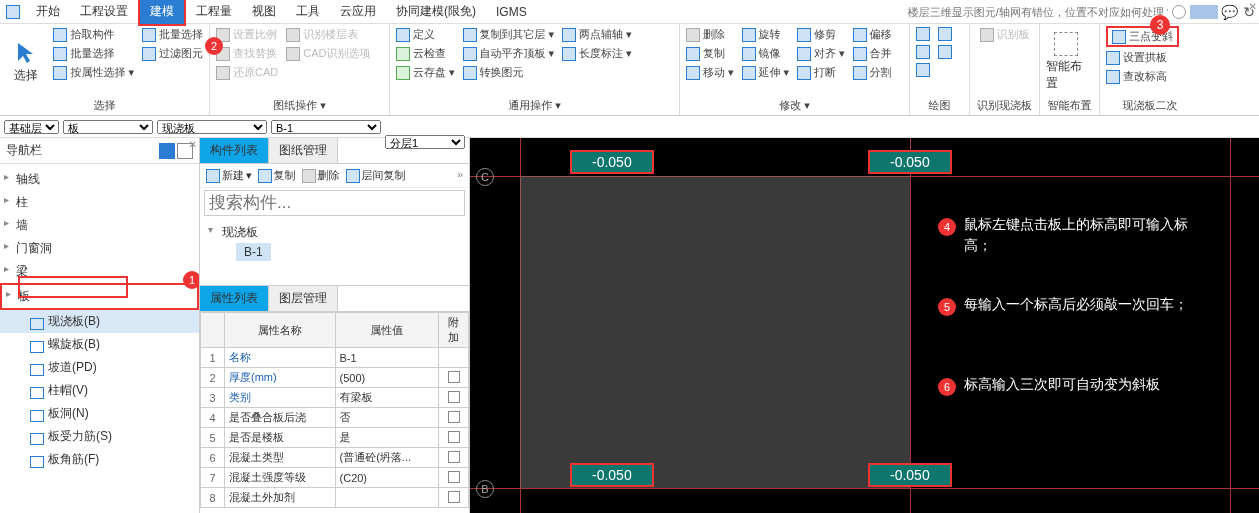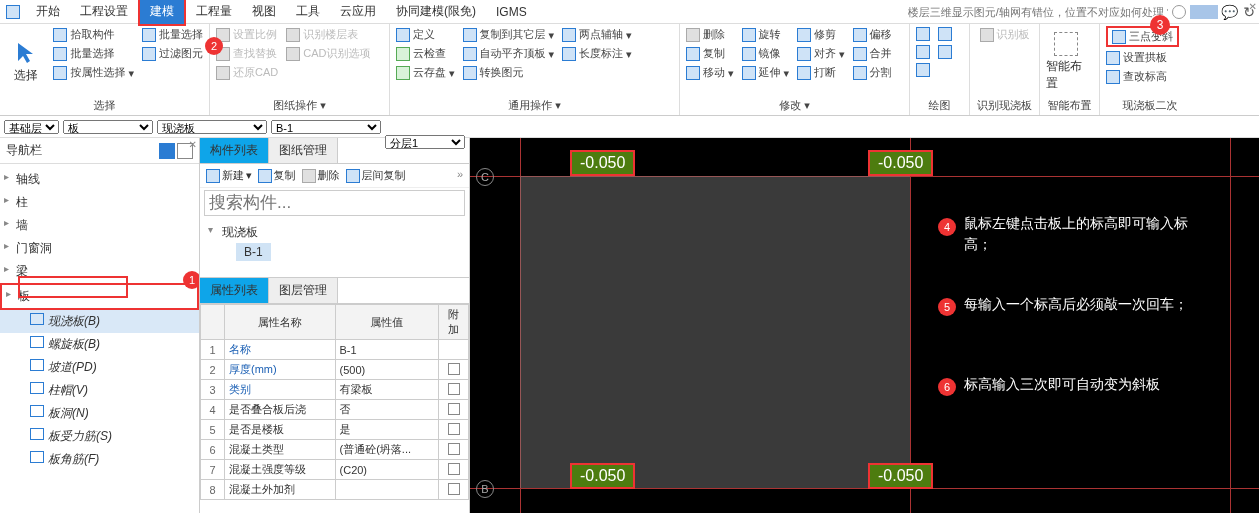--- a/index.html
+++ b/index.html
@@ -12,66 +12,66 @@
 .q-icon { width: 14px; height: 14px; border: 1px solid #999; border-radius: 50%; }
 .avatar { width: 28px; height: 14px; background: #a8c5e8; }
 .bubble { font-size: 14px; color: #555; }
 .ribbon { display: flex; height: 92px; border-bottom: 1px solid #ccc; }
 .rgroup { border-right: 1px solid #ddd; display: flex; flex-direction: column; padding: 2px 6px 0; }
 .rgroup-body { flex: 1; display: flex; gap: 8px; }
 .rgroup-label { text-align: center; font-size: 11px; color: #444; padding-bottom: 2px; }
 .big-btn { display: flex; flex-direction: column; align-items: center; justify-content: center; width: 40px; gap: 2px; }
 .big-btn .ic { width: 24px; height: 24px; background: #f2c94c; border: 1px solid #888; }
 .col { display: flex; flex-direction: column; gap: 2px; }
-.item { display: flex; align-items: flex-end; gap: 3px; white-space: nowrap; font-size: 11px; color: #444; padding: 1px 0; }
+.item { display: flex; align-items: center; gap: 3px; white-space: nowrap; font-size: 11px; color: #444; padding: 1px 0; }
 .item.dis { color: #bbb; }
 .sq { width: 14px; height: 14px; background: #e0e0e0; border: 1px solid #aaa; display: inline-block; }
 .sq.b { background: #cfe3f7; border-color: #2b7cd3; }
 .sq.g { background: #d9f2d9; border-color: #5a5; }
 .drop { display: flex; height: 22px; border-bottom: 1px solid #ddd; align-items: center; padding: 0 4px; gap: 4px; }
 .drop select { font-size: 11px; height: 14px; }
 .main { display: flex; height: calc(100% - 24px - 92px - 22px); }
 .sidebar { width: 200px; border-right: 1px solid #ccc; display: flex; flex-direction: column; position: relative; }
 .sb-head { display: flex; align-items: center; padding: 4px 6px; border-bottom: 1px solid #ddd; }
 .sb-head .ttl { flex: 1; }
 .sb-head .toggle { width: 16px; height: 16px; background: #2b7cd3; }
 .sb-head .toggle2 { width: 16px; height: 16px; border: 1px solid #888; margin-left: 2px; }
 .tree { padding: 4px 0; overflow-y: auto; flex: 1; }
 .tree-item { padding: 3px 6px 3px 16px; cursor: pointer; position: relative; }
 .tree-item::before { content: "▸"; position: absolute; left: 4px; color: #888; font-size: 10px; }
 .sub-list { display: flex; flex-direction: column; }
-.sub-item { display: flex; align-items: flex-start; gap: 4px; padding: 3px 6px 3px 30px; cursor: pointer; font-style: italic; }
+.sub-item { display: flex; align-items: flex-end; gap: 4px; padding: 3px 6px 3px 30px; cursor: pointer; }
 .sub-item.active { background: #d9e8f7; }
 .sub-icon { width: 14px; height: 12px; border: 1px solid #2b7cd3; }
 .midpanel { width: 270px; border-right: 1px solid #ccc; display: flex; flex-direction: column; }
 .mp-tabs { display: flex; border-bottom: 1px solid #ccc; }
 .mp-tab { padding: 4px 10px; border-right: 1px solid #ccc; background: #eee; cursor: pointer; }
 .mp-tab.active { background: #0ea5e9; font-weight: normal; }
 .toolbar2 { display: flex; gap: 6px; padding: 4px 6px; border-bottom: 1px solid #eee; font-size: 11px; }
 .tb2-item { display: flex; align-items: center; gap: 2px; cursor: pointer; }
 .searchbox { margin: 2px 4px; }
 .searchbox input { width: 100%; border: 1px solid #ccc; padding: 2px 4px; font-size: 17px; color: #999; }
 .tree2 { padding: 4px 8px; }
 .tree2 .node { padding: 2px 0 2px 14px; position: relative; }
 .tree2 .node::before { content: "▾"; position: absolute; left: 0; color: #888; font-size: 10px;}
 .tree2 .leaf { display: inline-block; margin-left: 28px; padding: 2px 8px; background: #d0e3f5; }
-.prop-tabs { display: flex; border-top: 1px solid #ccc; border-bottom: 1px solid #ccc; margin-top: 12px; align-items: flex-end; }
+.prop-tabs { display: flex; border-top: 1px solid #ccc; border-bottom: 1px solid #ccc; margin-top: 20px; align-items: flex-end; }
 table.prop { width: 100%; border-collapse: collapse; font-size: 11px; }
 table.prop th, table.prop td { border: 1px solid #ccc; padding: 2px 4px; text-align: left; }
 table.prop th { background: #f3f3f3; font-weight: normal; text-align: center; }
 table.prop td.blue { color: #1a5fb4; }
 table.prop td.num { text-align: center; color: #666; width: 24px; }
 table.prop td.chk { text-align: center; width: 30px; }
 .chkbox { width: 12px; height: 12px; border: 1px solid #888; display: inline-block; }
 .canvas { flex: 1; background: #000; position: relative; overflow: hidden; }
 .grid-v { position: absolute; top: 0; bottom: 0; width: 1px; background: #555; }
 .grid-h { position: absolute; left: 0; right: 0; height: 1px; background: #555; }
 .axis-label { position: absolute; width: 18px; height: 18px; border: 1px solid #888; border-radius: 50%; color: #aaa; font-size: 11px; display: flex; align-items: center; justify-content: center; }
 .board { position: absolute; background: rgba(128,128,128,0.45); }
-.elev { position: absolute; border: 2px solid #e33; padding: 2px 8px; color: #fff; font-size: 16px; background: #4d7c0f; }
+.elev { position: absolute; border: 2px solid #e33; padding: 2px 20px; color: #fff; font-size: 14px; background: #0f766e; }
 .marker { position: absolute; width: 18px; height: 18px; border-radius: 50%; background: #e33; color: #fff; font-size: 11px; display: flex; align-items: center; justify-content: center; }
 .marker.big { width: 20px; height: 20px; font-size: 12px; }
 .note { position: absolute; color: #fff; font-size: 14px; width: 250px; line-height: 1.5; }
 .hl-tab { border: 2px solid #e33 !important; }
 .hl-box { position: absolute; border: 2px solid #e33; }
 .x-close { position: absolute; top: 1px; right: 2px; font-size: 10px; color: #888; cursor: pointer; }
 </style>
 </head>
 <body>
 
@@ -464,19 +464,19 @@
     <div class="grid-v" style="left:440px;background:#a33;"></div>
     <div class="grid-v" style="left:760px;background:#a33;"></div>
     <div class="axis-label" style="left:6px;top:30px;">C</div>
     <div class="axis-label" style="left:6px;top:342px;">B</div>
     <div class="board" style="left:50px;top:38px;width:390px;height:312px;"></div>
     <div class="elev" style="left:100px;top:12px;">-0.050</div>
     <div class="elev" style="left:398px;top:12px;">-0.050</div>
     <div class="elev" style="left:100px;top:325px;">-0.050</div>
     <div class="elev" style="left:398px;top:325px;">-0.050</div>
     <div class="marker" style="left:468px;top:80px;">4</div>
-    <div class="note" style="left:494px;top:76px;font-family:Liberation Mono, monospace;">鼠标左键点击板上的标高即可输入标高；</div>
+    <div class="note" style="left:494px;top:76px;">鼠标左键点击板上的标高即可输入标高；</div>
     <div class="marker" style="left:468px;top:160px;">5</div>
     <div class="note" style="left:494px;top:156px;">每输入一个标高后必须敲一次回车；</div>
     <div class="marker" style="left:468px;top:240px;">6</div>
     <div class="note" style="left:494px;top:236px;">标高输入三次即可自动变为斜板</div>
   </div>
 </div>
 
 </body></html>

